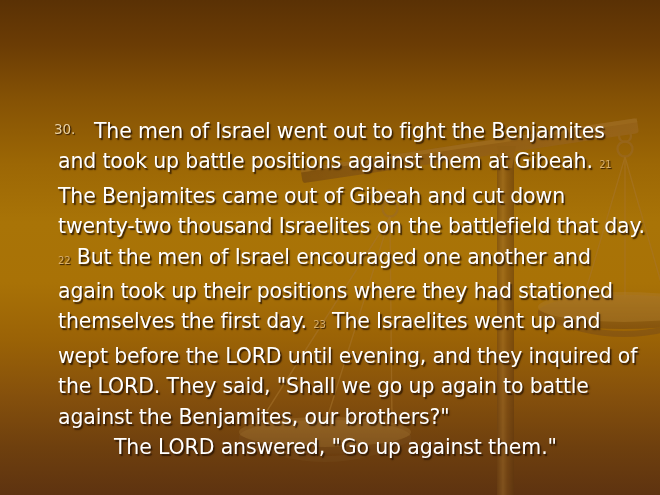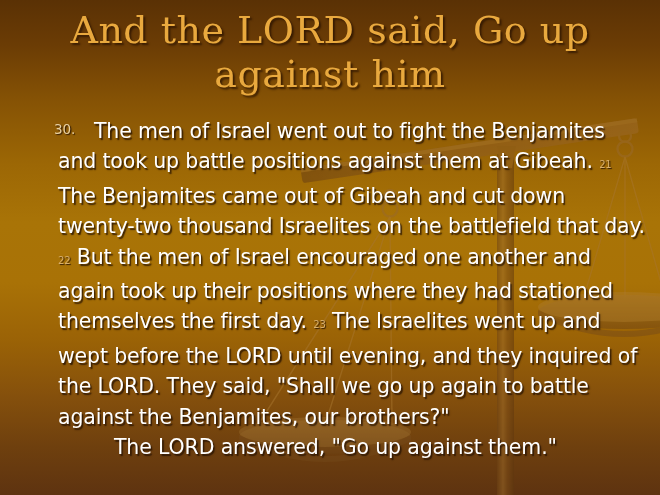--- a/index.html
+++ b/index.html
@@ -155,22 +155,20 @@
         <line x1="390" y1="217" x2="325" y2="425"></line>
         <line x1="390" y1="217" x2="392" y2="425"></line>
       </g>
 
       <ellipse cx="325" cy="437" rx="86" ry="17" fill="url(#panG)" opacity="0.9"></ellipse>
       <ellipse cx="325" cy="432" rx="86" ry="15" fill="#b08342" opacity="0.5"></ellipse>
       <path d="M239 435 Q325 477 411 435 L411 441 Q325 483 239 441 Z" fill="#74491a" opacity="0.85"></path>
     </g>
   </svg>
 
-  <div id="title">And the LORD said, Go up
-against him</div>
 
   <div id="body-block">
     <p class="verse-para" id="para-main">
       <span class="marker">30.</span>
     The men of Israel went out to fight the Benjamites and took up battle positions against them at Gibeah. <span class="vnum">21</span> The Benjamites came out of Gibeah and cut down twenty-two thousand Israelites on the battlefield that day. <span class="vnum">22</span> But the men of Israel encouraged one another and again took up their positions where they had stationed themselves the first day. <span class="vnum">23</span> The Israelites went up and wept before the LORD until evening, and they inquired of the LORD. They said, "Shall we go up again to battle against the Benjamites, our brothers?"</p>
     <p class="verse-para" id="para-answer">The LORD answered, "Go up against them."</p>
   </div>
 
 </div>
 

